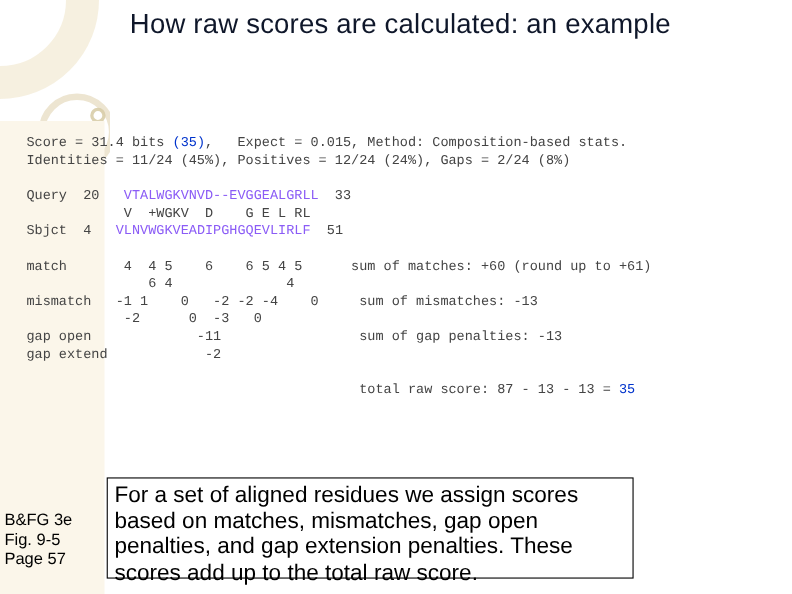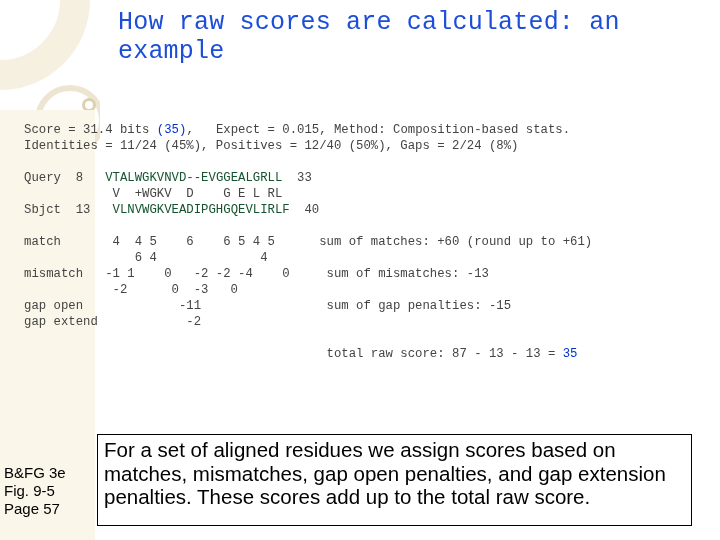--- a/index.html
+++ b/index.html
@@ -27,44 +27,43 @@
     position: absolute;
     border-radius: 50%;
     box-sizing: border-box;
   }
   .slide {
     position: relative;
     z-index: 1;
   }
   .title {
     font-size: 25px;
-    color: #1d4ed8;
+    color: #0f172a;
     position: absolute;
     left: 118px;
     top: 8px;
     letter-spacing: 0.2px;
-    font-family: Liberation Mono, monospace;
   }
   pre.blast {
     position: absolute;
     left: 24px;
     top: 110px;
     font-family: "Courier New", Courier, monospace;
     font-size: 12.3px;
     line-height: 16px;
     color: #444;
     white-space: pre;
   }
   .blue { color: #0033cc; }
-  .green { color: #14532d; text-align: right; }
+  .green { color: #8b5cf6; text-align: right; }
   .caption-box {
     position: absolute;
     left: 97px;
     top: 434px;
-    width: 595px;
+    width: 479px;
     height: 92px;
     border: 1px solid #000;
     background: #fff;
     box-sizing: border-box;
     padding: 3px 6px 2px 6px;
     font-size: 20.5px;
     line-height: 1.15;
     color: #000;
   }
   .citation {
@@ -84,31 +83,31 @@
   <div class="ring" style="width:70px;height:70px;left:35px;top:85px;border:6px solid #e8dfc5;opacity:0.8"></div>
   <div class="ring" style="width:14px;height:14px;left:82px;top:98px;border:3px solid #d8cda8;opacity:0.9"></div>
   <div style="position:absolute;left:0;top:110px;width:95px;height:430px;background:#fbf6ea;"></div>
 </div>
 
 <div class="slide">
 
   <div class="title">How raw scores are calculated: an example</div>
 
   <pre class="blast"><span>Score = 31.4 bits </span><span class="blue">(</span><span class="blue">35</span><span class="blue">)</span><span>,   Expect = 0.015, Method: Composition-based stats.</span>
-<span>Identities = 11/24 (45%), Positives = 12/40 (50%), Gaps = 2/24 (8%)</span>
+<span>Identities = 11/24 (45%), Positives = 12/24 (24%), Gaps = 2/24 (8%)</span>
 
-<span>Query  8   </span><span class="green">VTALWGKVNVD--EVGGEALGRLL</span><span>  33</span>
+<span>Query  20   </span><span class="green">VTALWGKVNVD--EVGGEALGRLL</span><span>  33</span>
 <span>            V  +WGKV  D    G E L RL </span>
-<span>Sbjct  13   </span><span class="green">VLNVWGKVEADIPGHGQEVLIRLF</span><span>  40</span>
+<span>Sbjct  4   </span><span class="green">VLNVWGKVEADIPGHGQEVLIRLF</span><span>  51</span>
 
 <span>match       4  4 5    6    6 5 4 5      sum of matches: +60 (round up to +61)</span>
 <span>               6 4              4</span>
 <span>mismatch   -1 1    0   -2 -2 -4    0     sum of mismatches: -13</span>
 <span>            -2      0  -3   0</span>
-<span>gap open             -11                 sum of gap penalties: -15</span>
+<span>gap open             -11                 sum of gap penalties: -13</span>
 <span>gap extend            -2</span>
 
 <span>                                         total raw score: 87 - 13 - 13 = </span><span class="blue">35</span></pre>
 
   <div class="citation">
     <div>B&amp;FG 3e</div>
     <div>Fig. 9-5</div>
     <div>Page 57</div>
   </div>
 

